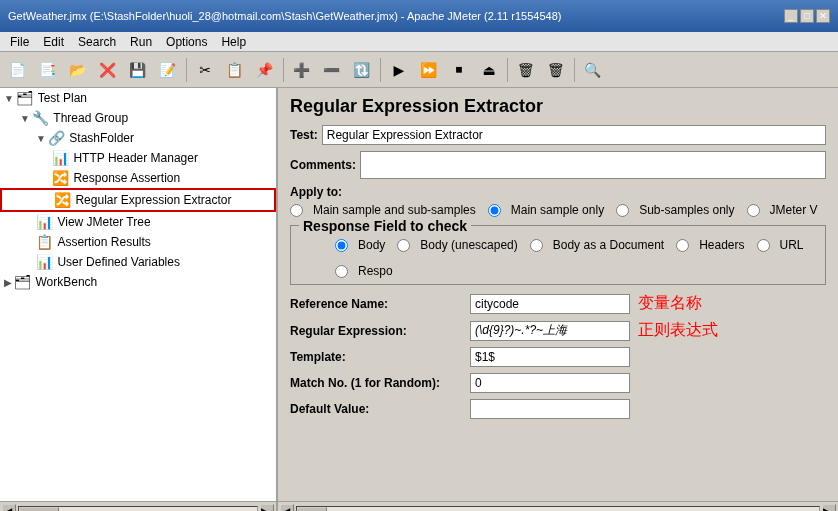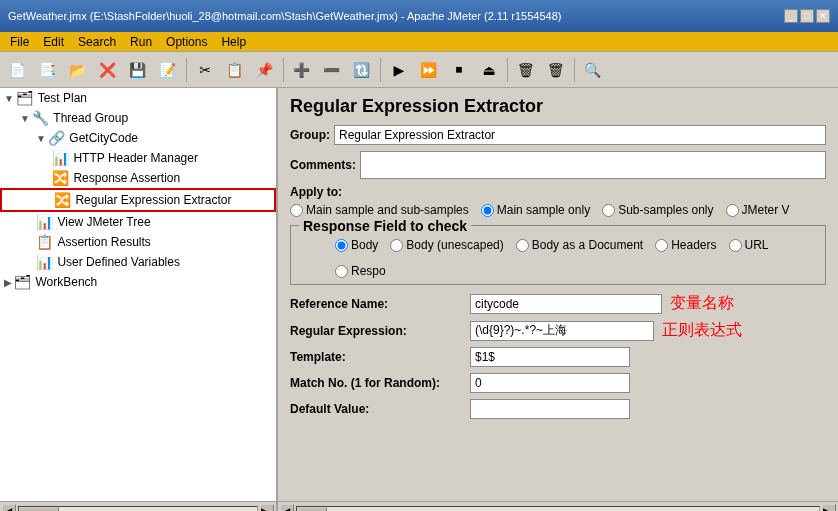--- a/index.html
+++ b/index.html
@@ -21,21 +21,21 @@
       width: 14px; height: 14px;
       border: 1px solid #888;
       background: #d4d0c8;
       font-size: 9px;
       display: flex; align-items: center; justify-content: center;
       cursor: pointer;
     }
 
     
     #menu-bar {
-      background: #eab308;
+      background: #e5e5e5;
       border-bottom: 1px solid #a0a0a0;
       padding: 2px 4px;
       display: flex;
       gap: 2px;
       height: 20px;
       align-items: center;
     }
     .menu-item {
       padding: 1px 6px;
       cursor: pointer;
@@ -157,21 +157,21 @@
     
     .radio-group {
       display: flex;
       align-items: center;
       gap: 12px;
       flex-wrap: wrap;
     }
     .radio-option {
       display: flex;
       align-items: center;
-      gap: 3px;
+      gap: 10px;
       font-size: 12px;
     }
 
     
     #status-bar {
       background: #d4d0c8;
       border-top: 1px solid #a0a0a0;
       height: 20px;
       display: flex;
       align-items: center;
@@ -265,21 +265,21 @@
 
     <div class="tree-item indent-1">
       <span class="expand-arrow">▼</span>
       <span class="tree-icon">🔧</span>
       <span>Thread Group</span>
     </div>
 
     <div class="tree-item indent-2">
       <span class="expand-arrow">▼</span>
       <span class="tree-icon">🔗</span>
-      <span>GetCityCode</span>
+      <span>StashFolder</span>
     </div>
 
     <div class="tree-item indent-3">
       <span class="tree-icon">📊</span>
       <span>HTTP Header Manager</span>
     </div>
 
     <div class="tree-item indent-3">
       <span class="tree-icon">🔀</span>
       <span>Response Assertion</span>
@@ -309,21 +309,21 @@
       <span class="expand-arrow">▶</span>
       <span class="tree-icon">🗂</span>
       <span>WorkBench</span>
     </div>
   </div>
 
   <div id="right-panel">
     <h2>Regular Expression Extractor</h2>
 
     <div class="form-row">
-      <span class="inline-label">Group:</span>
+      <span class="inline-label">Test:</span>
       <input class="form-input" type="text" value="Regular Expression Extractor" style="flex: 1 1 0%;">
     </div>
 
     <div class="form-row">
       <span class="inline-label">Comments:</span>
       <textarea class="form-textarea" style="flex: 1 1 0%; height: 28px;"></textarea>
     </div>
 
     <div style="margin-bottom:8px;">
       <div class="form-row" style="margin-bottom:4px;">
@@ -374,27 +374,27 @@
         </label>
         <label class="radio-option">
           <input type="radio" name="response_field" style="">
           <span>Respo</span>
         </label>
       </div>
     </div>
 
     <div class="form-row">
       <span class="form-label">Reference Name:</span>
-      <input class="form-input" type="text" value="citycode" style="width: 192px; flex: 0 0 auto;">
+      <input class="form-input" type="text" value="citycode" style="width: 160px; flex: 0 0 auto;">
       <span class="red-label">变量名称</span>
     </div>
 
     <div class="form-row">
       <span class="form-label">Regular Expression:</span>
-      <input class="form-input" type="text" value="(\d{9}?)~.*?~上海" style="width: 184px; flex: 0 0 auto;">
+      <input class="form-input" type="text" value="(\d{9}?)~.*?~上海" style="width: 160px; flex: 0 0 auto; font-style: italic;">
       <span class="red-label">正则表达式</span>
     </div>
 
     <div class="form-row">
       <span class="form-label">Template:</span>
       <input class="form-input" type="text" value="$1$" style="width: 160px; flex: 0 0 auto;">
     </div>
 
     <div class="form-row">
       <span class="form-label">Match No. (1 for Random):</span>

